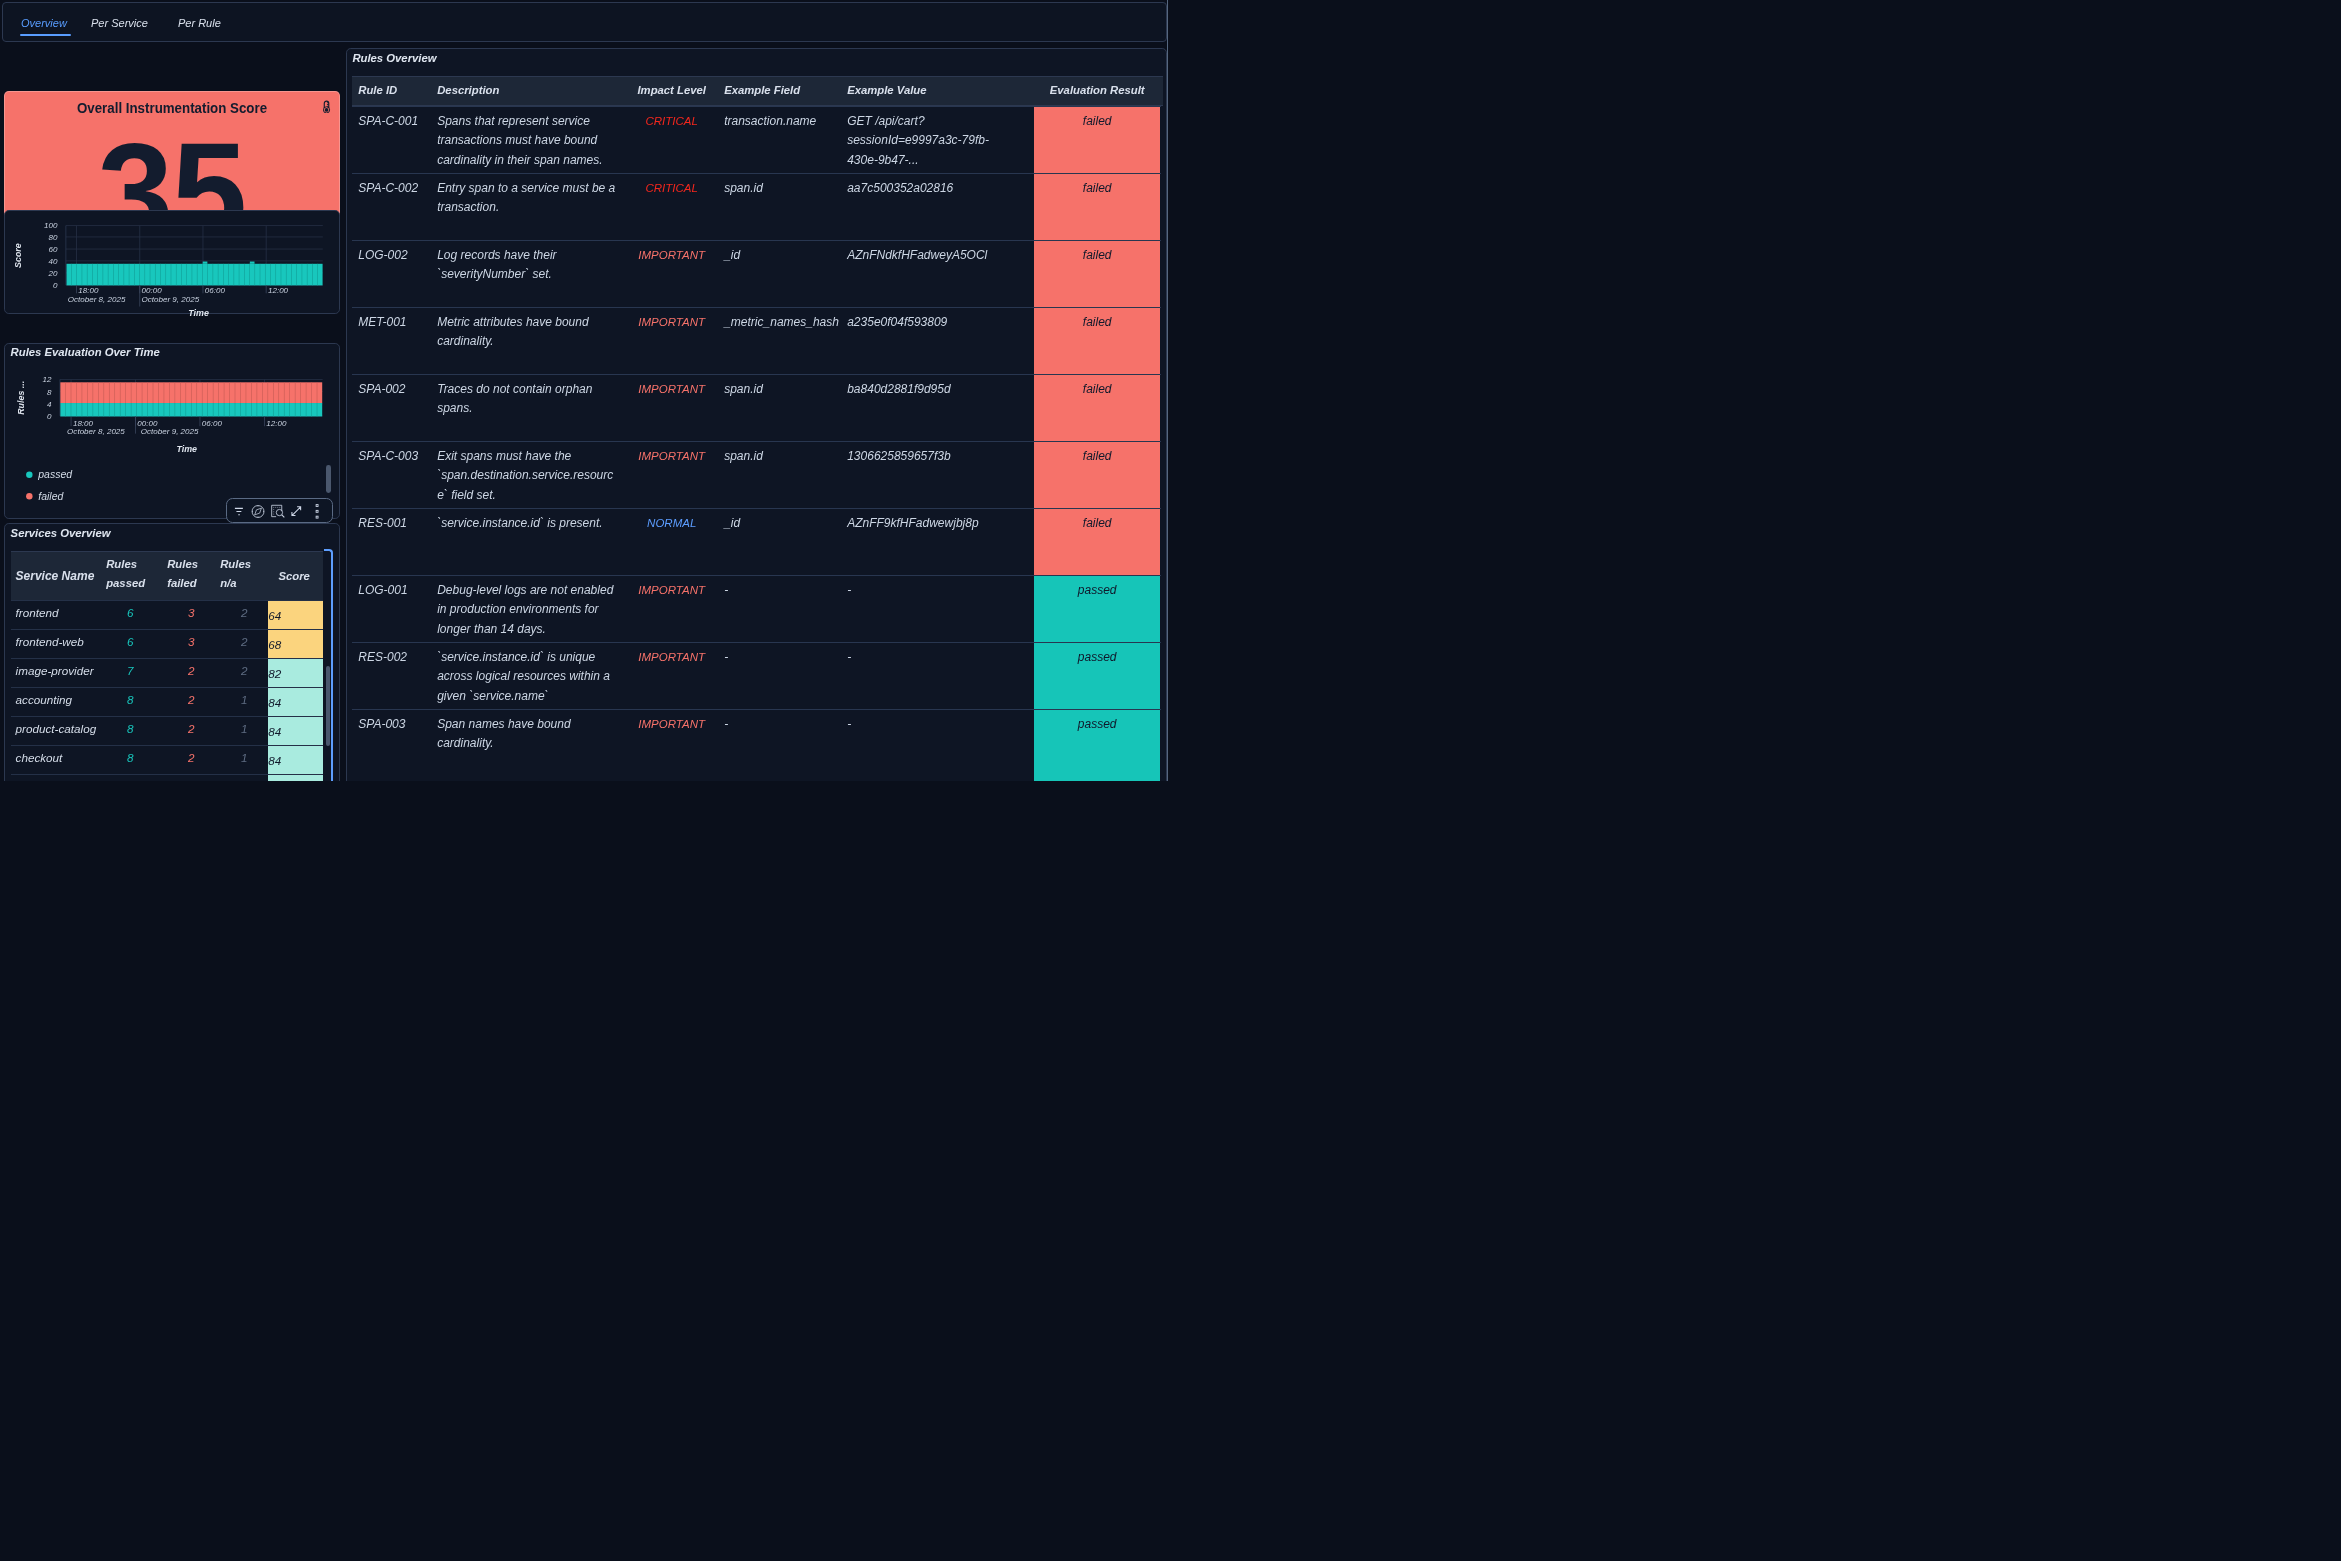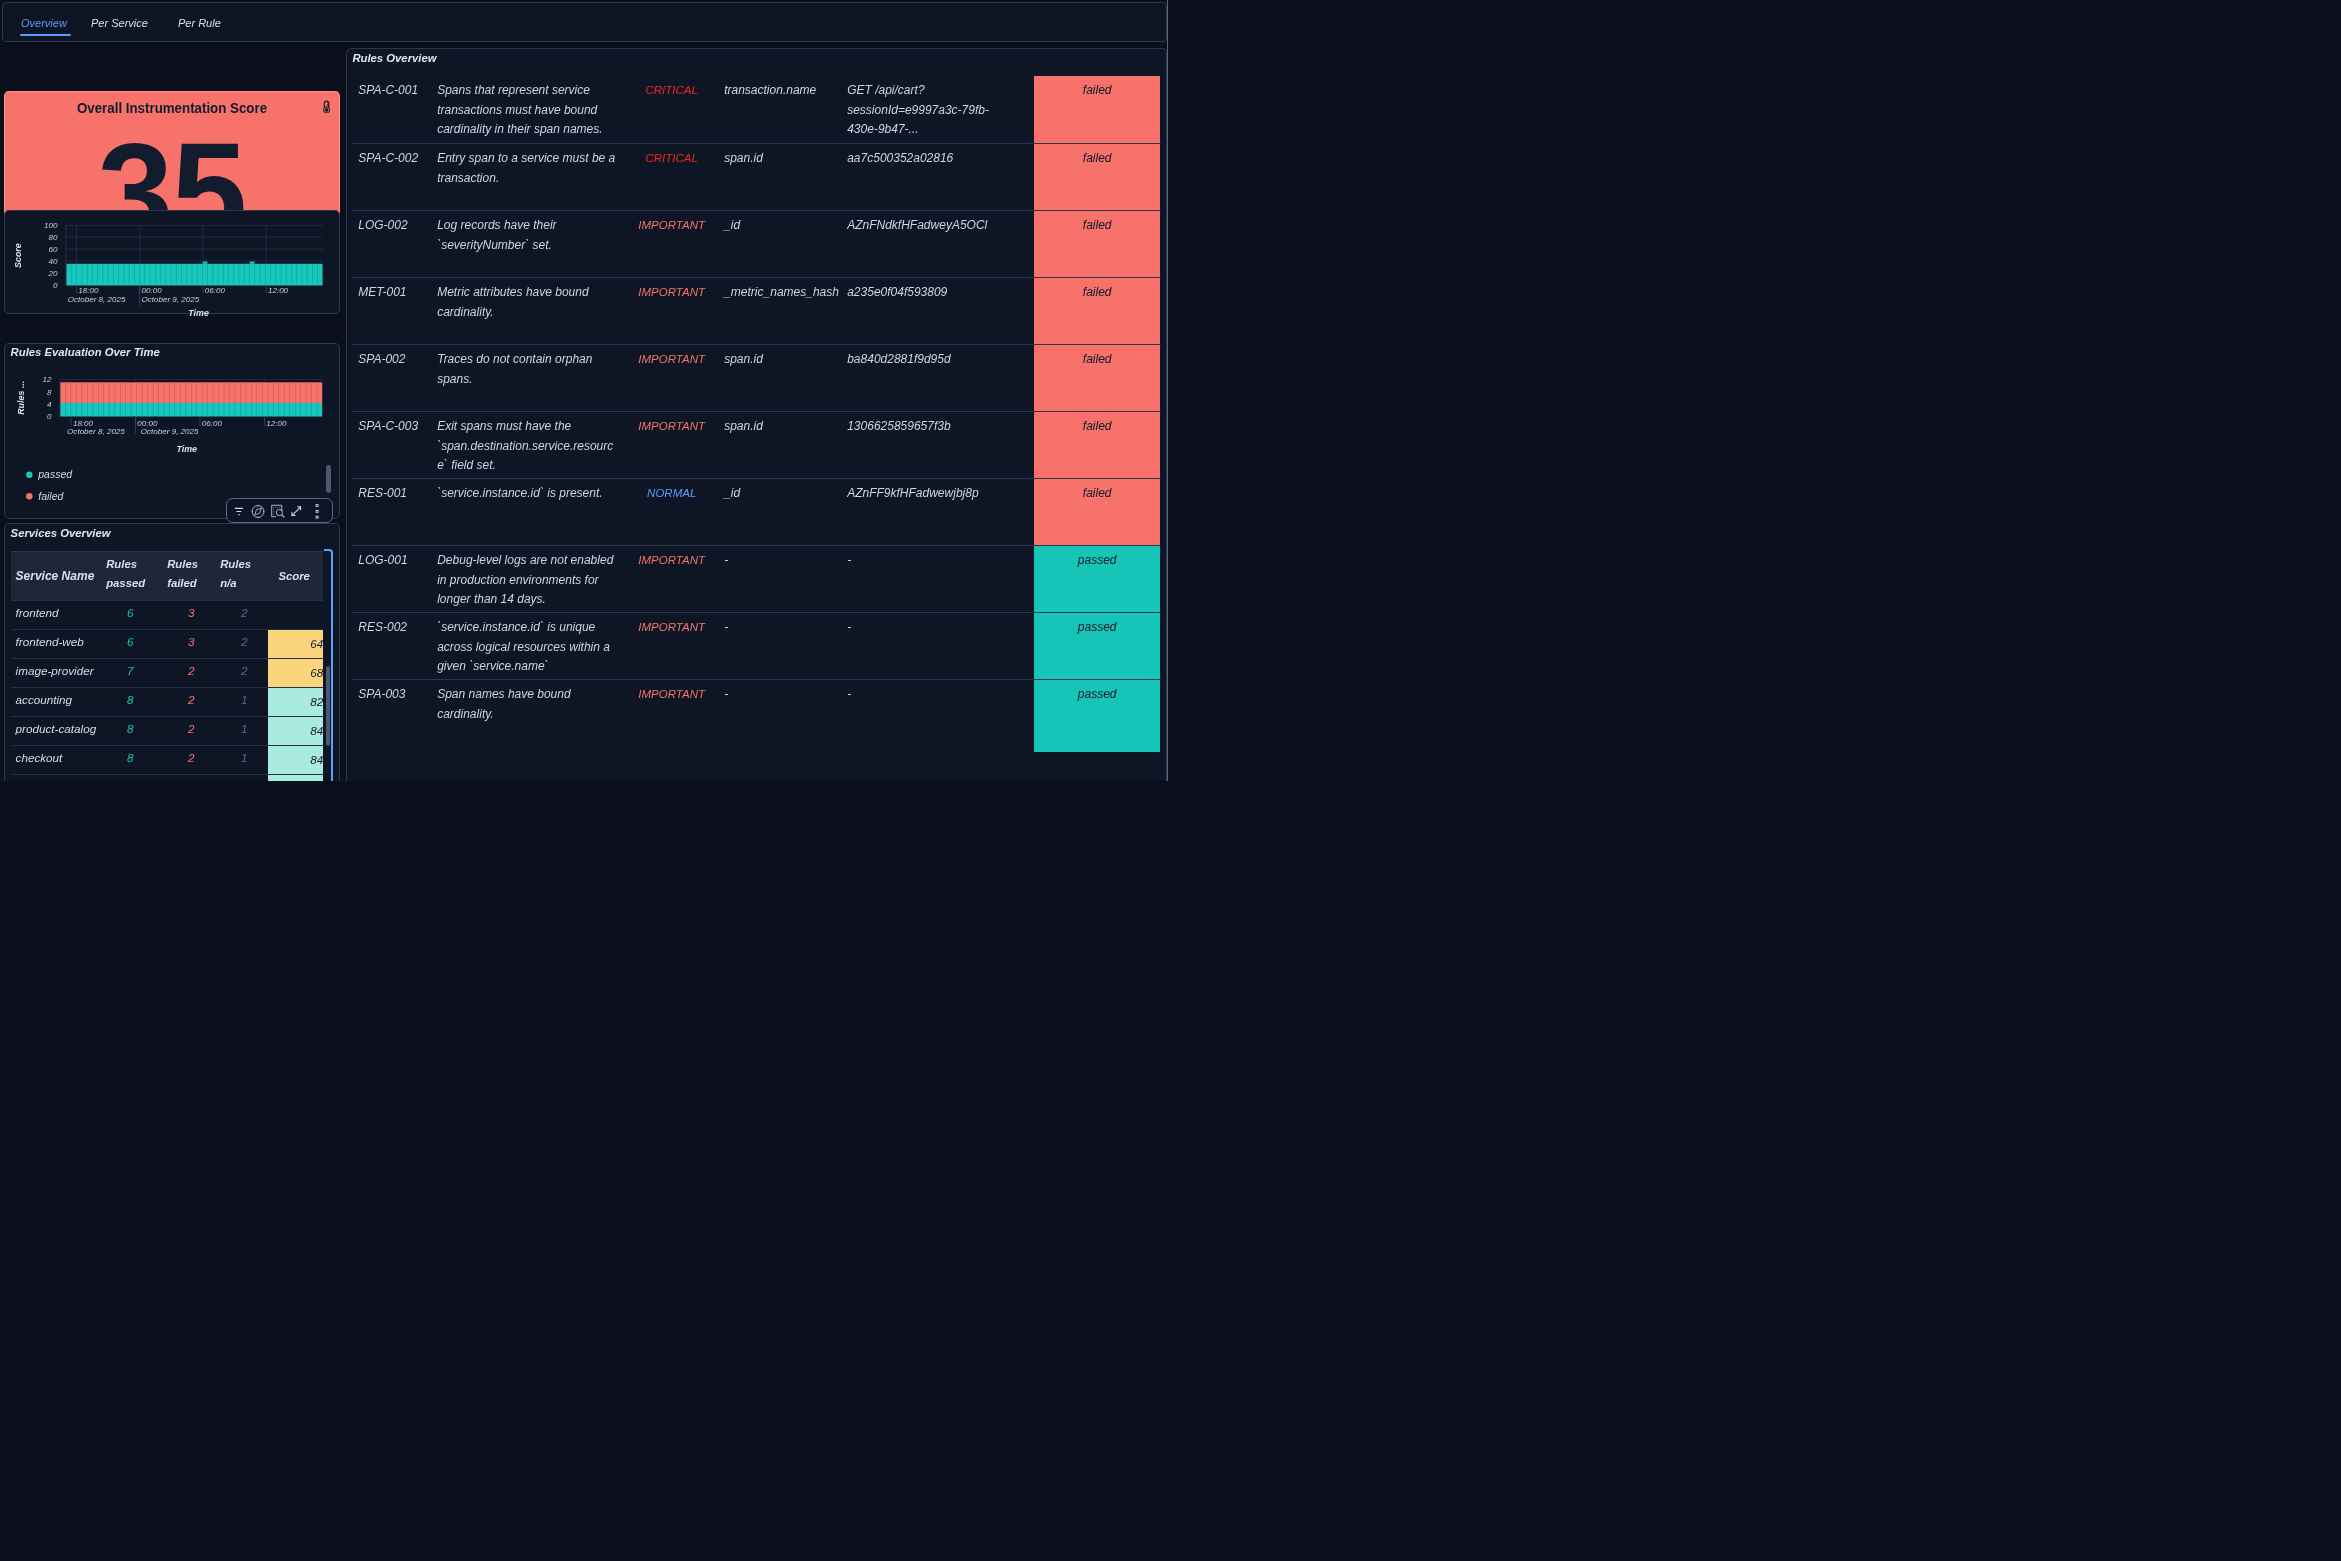--- a/index.html
+++ b/index.html
@@ -38,21 +38,21 @@
   .ptitle { position:absolute; left:6px; top:3.2px; font-size:11.3px; font-weight:bold; color:#dfe6f0; }
 
   svg text { font-family:"Liberation Sans", sans-serif; }
 
   
   #svc-table { position:absolute; left:6.6px; top:27px; width:312px; }
   .svc-head { position:relative; height:49px; background:#1d2737; border-top:0.8px solid #2c3850; }
   .svc-row { position:relative; height:29px; border-top:0.8px solid #243047; }
   .svc-name { position:absolute; left:4.4px; top:5.2px; font-size:11.7px; color:#d5dde9; }
   .cnum { position:absolute; top:5.2px; font-size:11.7px; width:32px; text-align:center; }
-  .score-cell { position:absolute; left:257px; top:0; width:55px; height:29px; text-align:right; font-size:11.7px; color:#10192b; line-height:29px;margin-top:28px; }
+  .score-cell { position:absolute; left:257px; top:0; width:55px; height:29px; text-align:left; font-size:11.7px; color:#10192b; line-height:29px; }
 
   .hd2 { top:50%; transform:translateY(-54%); text-align:left; font-size:11.3px; font-weight:bold; color:#d9e0ec; line-height:19.4px; }
 
   
   #rules-table { position:absolute; left:5.2px; top:27px; width:811px; }
   .r-head { position:relative; height:29.5px; background:#1d2737; border-top:0.8px solid #2c3850; border-bottom:0.8px solid #2c3850; font-size:11.3px; font-weight:bold; color:#d9e0ec; }
   .r-row { position:relative; height:67px; width:809px; border-top:0.8px solid #283650; font-size:12px; color:#ccd6e4; }
   .r-row:first-of-type { border-top:none; }
   .rc { position:absolute; top:5.2px; line-height:19.4px; }
   .c-id { left:6.1px; }
@@ -383,20 +383,28 @@
       </div>
     <div class="svc-row" style="height:11.3px;">
         <div class="score-cell" style="background:#a9ebdf;height:11.3px;">&nbsp;</div>
       </div>
   </div>
 </div>
 
 <div id="rules" class="panel">
   <div class="ptitle" style="left:5.4px;">Rules Overview</div>
   <div id="rules-table">
+    <div class="r-head">
+      <div class="rc c-id" style="top:-1.4px;line-height:29.5px;">Rule ID</div>
+      <div class="rc c-desc" style="top:-1.4px;line-height:29.5px;">Description</div>
+      <div class="rc c-imp" style="top:-1.4px;line-height:29.5px;font-size:11.3px;">Impact Level</div>
+      <div class="rc c-field" style="top:-1.4px;line-height:29.5px;">Example Field</div>
+      <div class="rc c-val" style="top:-1.4px;line-height:29.5px;">Example Value</div>
+      <div class="rc c-res" style="top:-1.4px;line-height:29.5px;color:#d9e0ec;">Evaluation Result</div>
+    </div>
     <div class="r-row">
         <div class="res-bg failed"></div>
       <div class="rc c-id">SPA-C-001</div>
       <div class="rc c-desc">Spans that represent service<br>transactions must have bound<br>cardinality in their span names.</div>
       <div class="rc c-imp imp-c">CRITICAL</div>
       <div class="rc c-field">transaction.name</div>
       <div class="rc c-val">GET /api/cart?<br>sessionId=e9997a3c-79fb-<br>430e-9b47-...</div>
       <div class="rc c-res">failed</div>
     </div>
     <div class="r-row">

